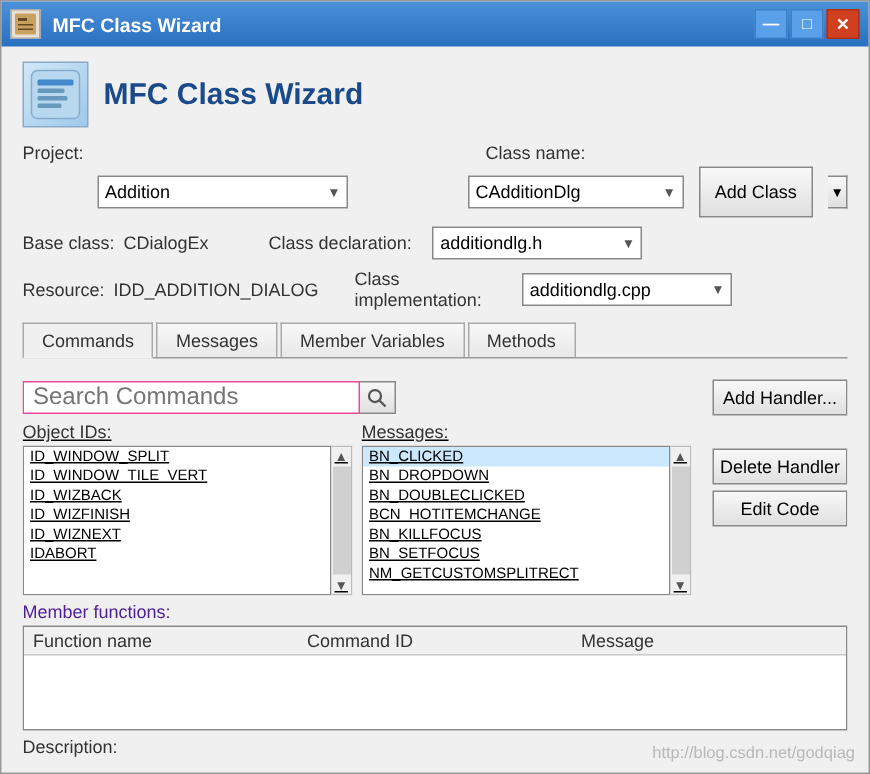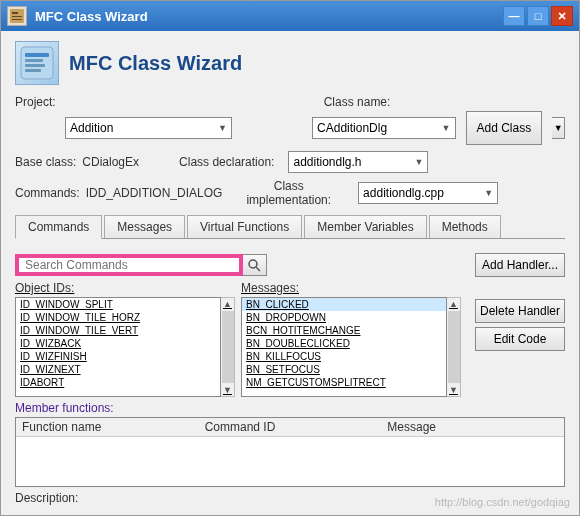--- a/index.html
+++ b/index.html
@@ -180,23 +180,23 @@
     }
     .search-row {
       display: flex;
       align-items: center;
       margin-top: 6px;
       gap: 0;
     }
     .search-input {
       flex: 1;
       height: 22px;
-      border: 4px solid #ec4899;
+      border: 1px solid #ec4899;
       padding: 0 6px;
-      font-size: 12px;
+      font-size: 16px;
       color: #aaa;
       background: white;
     }
     .search-btn {
       width: 24px;
       height: 22px;
       border: 1px solid #888;
       border-left: none;
       background: linear-gradient(to bottom, #f8f8f8, #e0e0e0);
       display: flex;
@@ -372,41 +372,38 @@
         <span class="form-label">Class declaration:</span>
         <div class="form-input small-input">
           <span>additiondlg.h</span>
           <span class="dropdown-arrow">▼</span>
         </div>
       </div>
     </div>
 
     <div style="display:flex; gap:10px; align-items:center;">
       <div style="display:flex; gap:6px; align-items:center;">
-        <span class="form-label">Commands:</span>
+        <span class="form-label">Resource:</span>
         <span class="info-value">IDD_ADDITION_DIALOG</span>
       </div>
-      <div style="display:flex; gap:6px; align-items:center; margin-left:14px;text-align:center;">
+      <div style="display:flex; gap:6px; align-items:center; margin-left:14px;">
         <span class="form-label">Class<br>implementation:</span>
         <div class="form-input small-input" style="margin-left:21px;">
           <span>additiondlg.cpp</span>
           <span class="dropdown-arrow">▼</span>
         </div>
       </div>
     </div>
 
     <div class="tabs-container">
       <div class="tab active">
         <span>Commands</span>
       </div>
       <div class="tab">
         <span>Messages</span>
-      </div>
-      <div class="tab">
-        <span>Virtual Functions</span>
       </div>
       <div class="tab">
         <span>Member Variables</span>
       </div>
       <div class="tab">
         <span>Methods</span>
       </div>
     </div>
 
     <div class="commands-area">
@@ -423,21 +420,20 @@
         <button class="action-btn">Add Handler...</button>
       </div>
 
       <div style="display:flex; flex:1; overflow:hidden; gap:6px; margin-top:4px;">
 
         <div class="list-section">
           <span class="list-label">Object IDs:</span>
           <div style="display:flex; flex:1; overflow:hidden;">
             <div class="list-box" style="flex:1;">
               <div class="list-item">ID_WINDOW_SPLIT</div>
-              <div class="list-item">ID_WINDOW_TILE_HORZ</div>
               <div class="list-item">ID_WINDOW_TILE_VERT</div>
               <div class="list-item">ID_WIZBACK</div>
               <div class="list-item">ID_WIZFINISH</div>
               <div class="list-item">ID_WIZNEXT</div>
               <div class="list-item">IDABORT</div>
 
             </div>
             <div style="width:14px; background:#f0f0f0; border:1px solid #bbb; border-left:none; display:flex; flex-direction:column; align-items:center;">
               <div style="font-size:9px; color:#555; margin-top:1px;">▲</div>
               <div style="flex:1; width:12px; background:#d0d0d0; margin:2px 1px;"></div>
@@ -445,22 +441,22 @@
             </div>
           </div>
         </div>
 
         <div class="list-section">
           <span class="list-label">Messages:</span>
           <div style="display:flex; flex:1; overflow:hidden;">
             <div class="list-box" style="flex:1;">
               <div class="list-item selected">BN_CLICKED</div>
               <div class="list-item">BN_DROPDOWN</div>
+              <div class="list-item">BN_DOUBLECLICKED</div>
               <div class="list-item">BCN_HOTITEMCHANGE</div>
-              <div class="list-item">BN_DOUBLECLICKED</div>
               <div class="list-item">BN_KILLFOCUS</div>
               <div class="list-item">BN_SETFOCUS</div>
               <div class="list-item">NM_GETCUSTOMSPLITRECT</div>
 
             </div>
             <div style="width:14px; background:#f0f0f0; border:1px solid #bbb; border-left:none; display:flex; flex-direction:column; align-items:center;">
               <div style="font-size:9px; color:#555; margin-top:1px;">▲</div>
               <div style="flex:1; width:12px; background:#d0d0d0; margin:2px 1px;"></div>
               <div style="font-size:9px; color:#555; margin-bottom:1px;">▼</div>
             </div>

